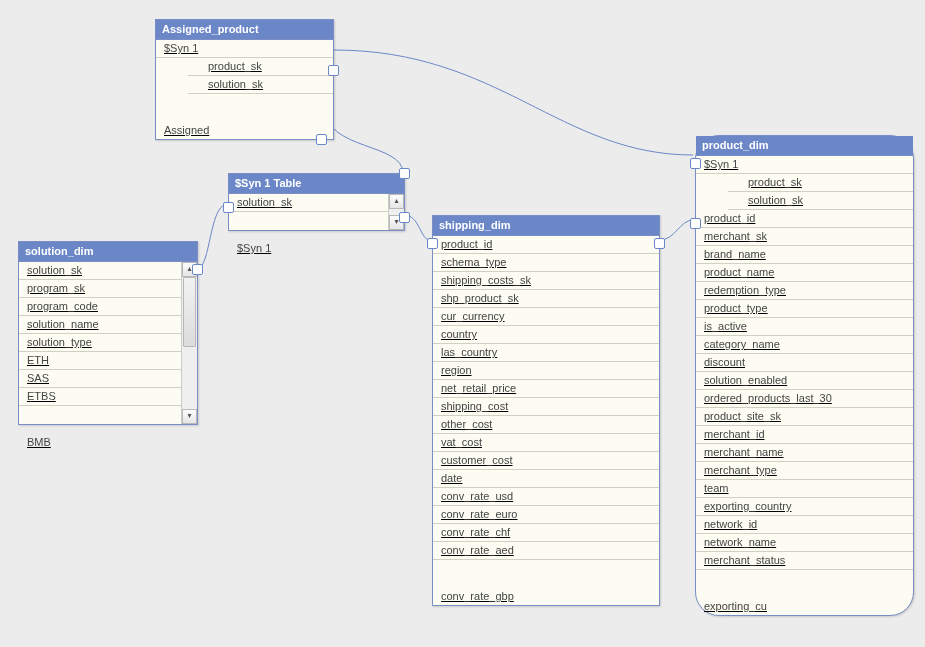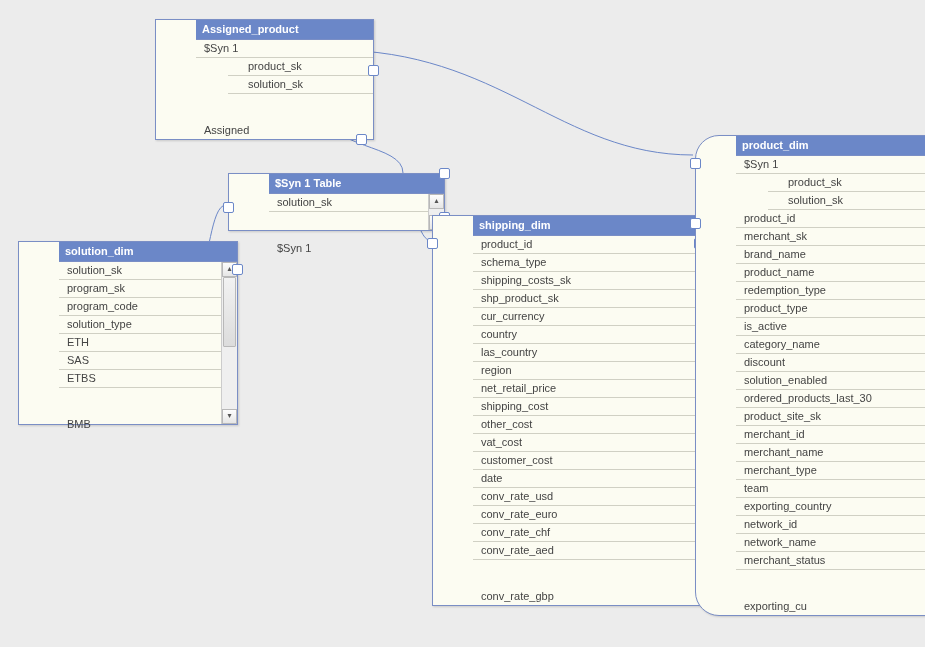--- a/index.html
+++ b/index.html
@@ -24,32 +24,32 @@
     left: 0;
     width: 925px;
     height: 647px;
     pointer-events: none;
   }
   .table-box {
     position: absolute;
     border: 1px solid #7a8ec5;
     background: #fcfcf2;
     box-shadow: 1px 1px 2px rgba(0,0,0,0.15);
-    padding-left: 40px;
   }
   .table-header {
     background: #6b87c8;
     color: #fff;
     font-weight: bold;
     padding: 3px 6px 4px 6px;
     font-size: 11px;
     border-bottom: 1px solid #7a8ec5;
   }
   .table-body {
     position: relative;
+    text-decoration: underline;
   }
   .row {
     padding: 2px 6px 2px 8px;
     border-bottom: 1px solid #d0d0c4;
     color: #444;
     white-space: nowrap;
     overflow: hidden;
     text-overflow: ellipsis;
     height: 13px;
     line-height: 13px;
@@ -150,20 +150,21 @@
   <div class="port" style="right:-6px; top:38px;"></div>
   <div class="port" style="right:-6px; top:-6px;"></div>
 </div>
 
 <div class="table-box with-scroll" style="left:18px; top:241px; width:178px;">
   <div class="table-header">solution_dim</div>
   <div class="table-body" style="height:162px;">
     <div class="row">solution_sk</div>
     <div class="row">program_sk</div>
     <div class="row">program_code</div>
+    <div class="row">solution_name</div>
     <div class="row">solution_type</div>
     <div class="row">ETH</div>
     <div class="row">SAS</div>
     <div class="row">ETBS</div>
     <div class="row last">BMB</div>
     <div class="scrollbar">
       <div class="sb-btn up">▴</div>
       <div class="sb-thumb" style="top:15px; height:70px;"></div>
       <div class="sb-btn down">▾</div>
     </div>

